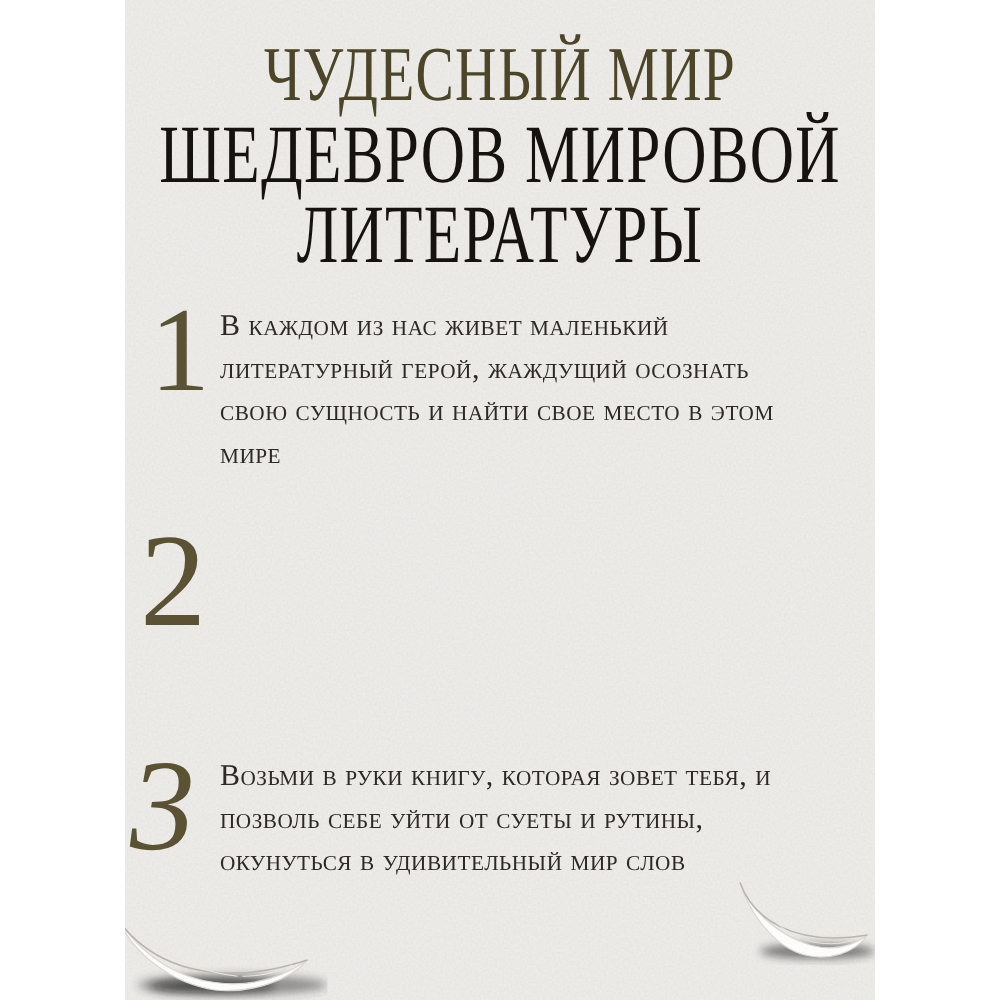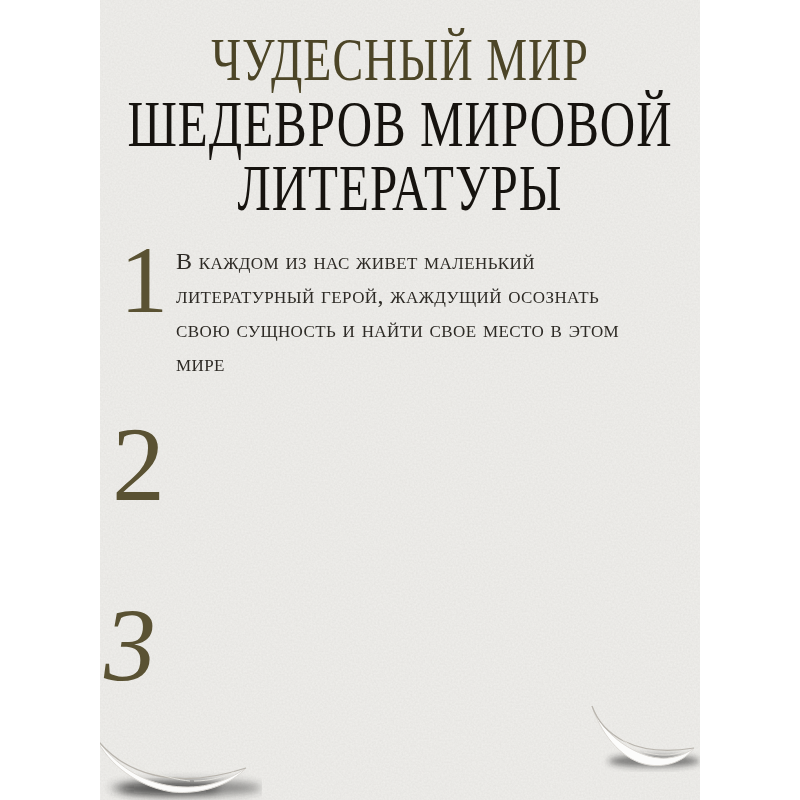--- a/index.html
+++ b/index.html
@@ -76,20 +76,23 @@
 свою сущность и найти свое место в этом
 мире</div>
     </div>
 
     <div class="item" id="item2">
       <div class="num" id="num2">2</div>
     </div>
 
     <div class="item" id="item3">
       <div class="num" id="num3">3</div>
+      <div class="text">Возьми в руки книгу, которая зовет тебя, и
+позволь себе уйти от суеты и рутины,
+окунуться в удивительный мир слов</div>
     </div>
 
     <svg class="feather" id="featherL" viewBox="0 0 168 74" xmlns="http://www.w3.org/2000/svg">
       <defs>
         <filter id="blurL" x="-60%" y="-60%" width="220%" height="220%">
           <feGaussianBlur stdDeviation="4"></feGaussianBlur>
         </filter>
       </defs>
       <ellipse cx="92" cy="62" rx="76" ry="8" fill="#222222" opacity="0.45" filter="url(#blurL)"></ellipse>
       <ellipse cx="76" cy="63" rx="50" ry="5" fill="#101010" opacity="0.6" filter="url(#blurL)"></ellipse>

